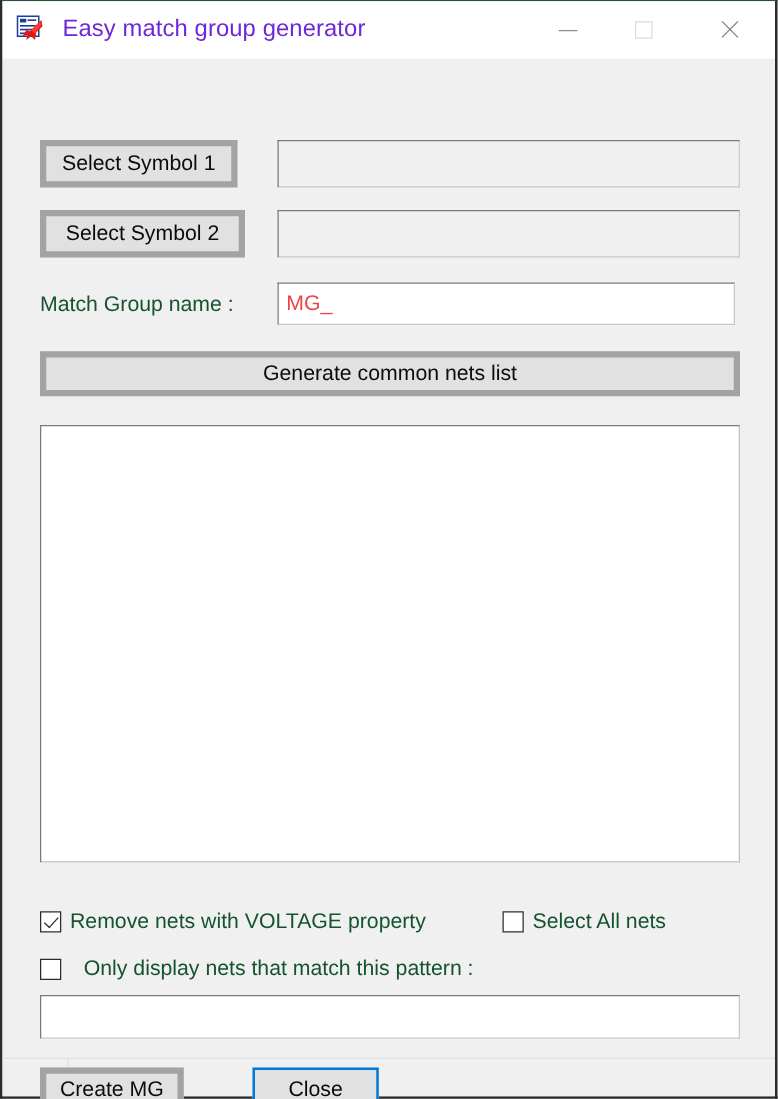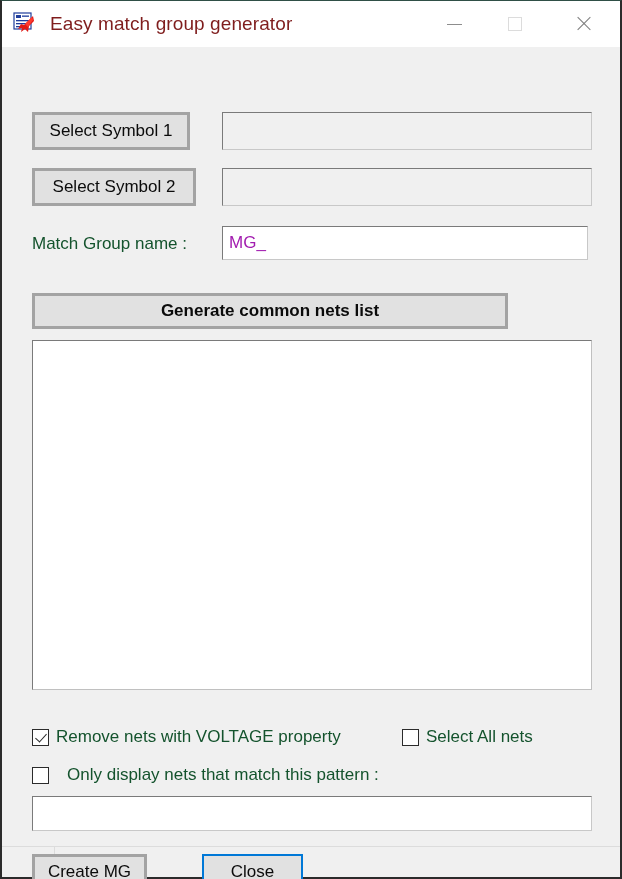--- a/index.html
+++ b/index.html
@@ -42,21 +42,21 @@
   #app-icon {
     width: 24px;
     height: 26px;
     margin-left: 10px;
     position: relative;
     flex: 0 0 auto;
   }
   #title-text {
     margin-left: 14px;
     font-size: 19px;
-    color: #7f1d1d;
+    color: #6d28d9;
     font-family: "Liberation Sans", sans-serif;
     letter-spacing: .1px;
     white-space: nowrap;
   }
   .wincontrols {
     position: absolute;
     right: 0; top: 0;
     height: 46px;
     display: flex;
     align-items: stretch;
@@ -101,21 +101,21 @@
   
   #client {
     flex: 1 1 auto;
     background: #f0f0f0;
     position: relative;
   }
 
   
   .btn {
     background: #e1e1e1;
-    border: 3px solid #a3a3a3;
+    border: 5px solid #a3a3a3;
     box-sizing: border-box;
     font-family: "Liberation Sans", sans-serif;
     font-size: 17px;
     color: #0b0b0b;
     display: flex;
     align-items: center;
     justify-content: center;
     cursor: default;
     padding: 0;
   }
@@ -124,21 +124,21 @@
   }
 
   .field {
     box-sizing: border-box;
     border: 1px solid #7a7a7a;
     border-right-color: #c8c8c8;
     border-bottom-color: #c8c8c8;
     background: #ffffff;
     font-family: "Liberation Sans", sans-serif;
     font-size: 17px;
-    color: #a21caf;
+    color: #ef4444;
     display: flex;
     align-items: center;
     padding-left: 6px;
   }
   .field.disabled {
     background: #f0f0f0;
   }
 
   .listbox {
     box-sizing: border-box;
@@ -198,21 +198,21 @@
   }
   #status-cell-2 { flex: 1 1 auto; }
 
   
   #btn-symbol1 { position: absolute; left: 30px;  top: 65px;  width: 158px; height: 38px; }
   #fld-symbol1 { position: absolute; left: 220px; top: 65px;  width: 370px; height: 38px; }
   #btn-symbol2 { position: absolute; left: 30px;  top: 121px; width: 164px; height: 38px; }
   #fld-symbol2 { position: absolute; left: 220px; top: 121px; width: 370px; height: 38px; }
   #lbl-mgname  { position: absolute; left: 30px;  top: 187px; }
   #fld-mgname  { position: absolute; left: 220px; top: 179px; width: 366px; height: 34px; }
-  #btn-generate{ position: absolute; left: 30px;  top: 246px; width: 476px; height: 36px; font-weight: bold; }
+  #btn-generate{ position: absolute; left: 30px;  top: 234px; width: 560px; height: 36px; }
   #nets-list   { position: absolute; left: 30px;  top: 293px; width: 560px; height: 350px; }
   #chk-voltage { left: 30px;  top: 680px; }
   #chk-selectall { left: 400px; top: 680px; }
   #chk-pattern { left: 30px;  top: 718px; gap: 11px; }
   #fld-pattern { position: absolute; left: 30px;  top: 749px; width: 560px; height: 35px; }
   #btn-create  { position: absolute; left: 30px;  top: 807px; width: 115px; height: 35px; }
   #btn-close   { position: absolute; left: 200px; top: 807px; width: 101px; height: 35px; }
 </style>
 </head>
 <body>

